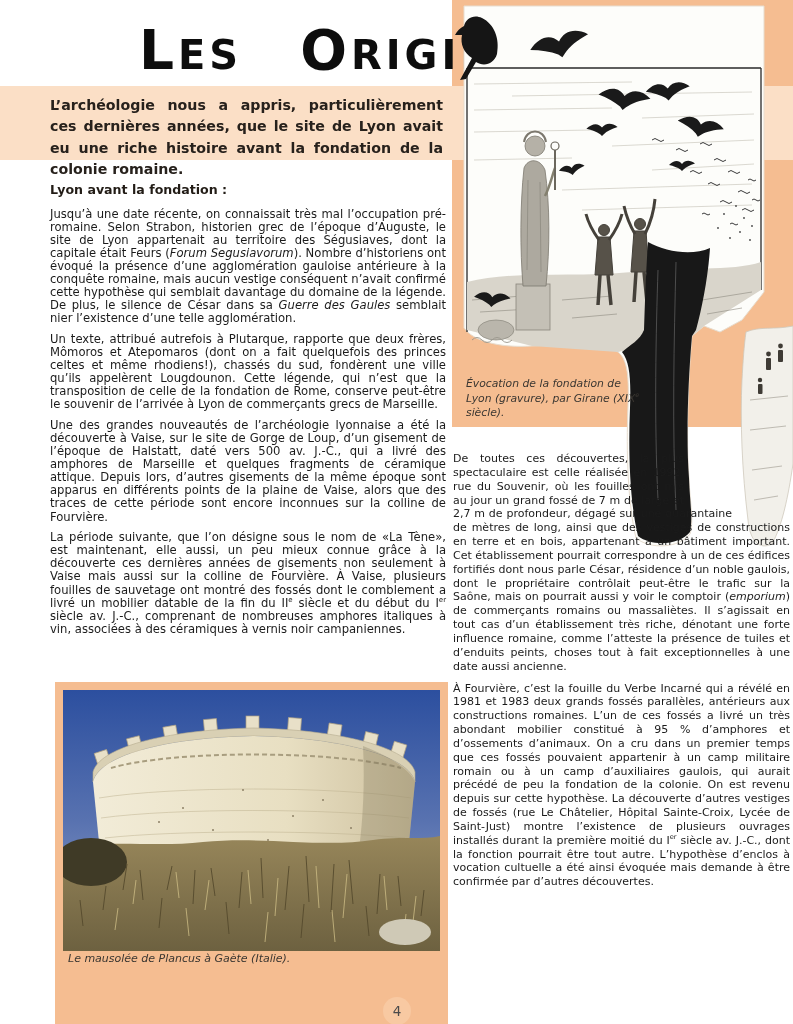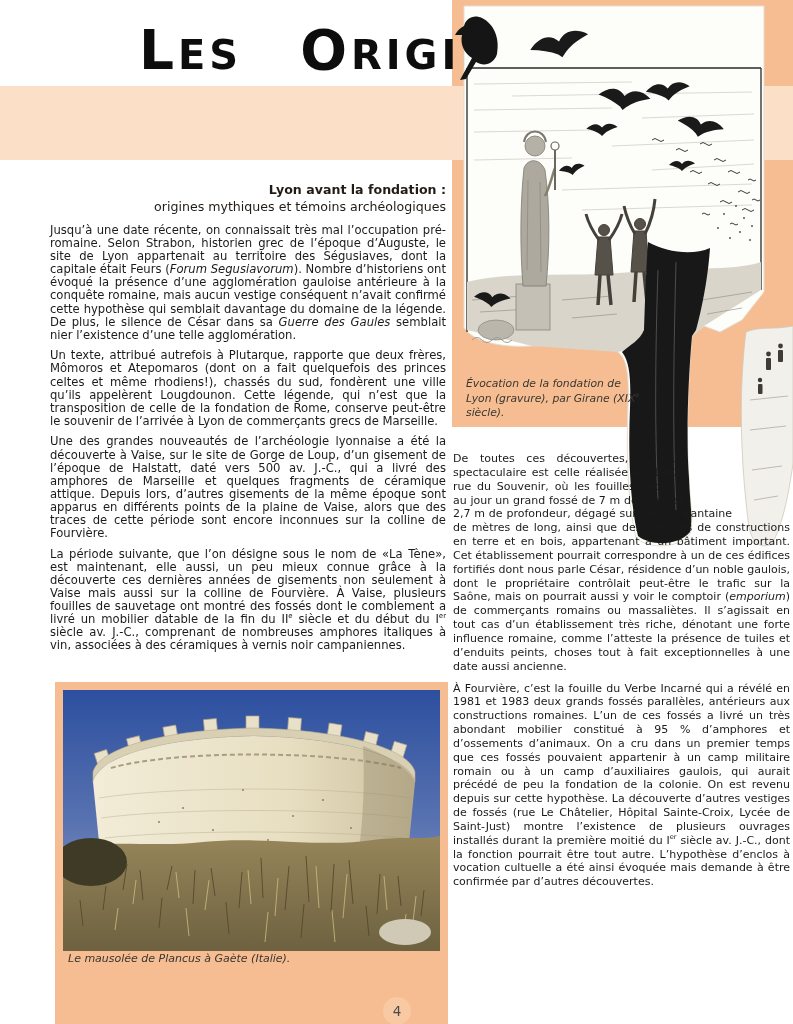--- a/index.html
+++ b/index.html
@@ -9,21 +9,21 @@
   .intro-band{position:absolute;left:0;top:86px;width:793px;height:74px;background:#FBDFC6;}
   .page-title{position:absolute;left:99px;top:20px;font-weight:bold;color:#0d0d0d;
         font-size:40px;line-height:60px;letter-spacing:4px;white-space:nowrap;}
   .page-title .tw{display:inline-block;margin-left:40px;}
   .page-title .tw::first-letter{font-size:55px;}
   .intro-text{position:absolute;left:50px;top:95px;width:393px;font-weight:bold;
         font-size:14.2px;line-height:21.4px;text-align:justify;color:#27211c;}
   .left-col{position:absolute;left:50px;top:182px;width:396px;
         font-size:11.6px;line-height:13.1px;text-align:justify;color:#1b1b1b;}
   .left-col p{margin:0 0 7.5px 0;}
-  .sec-head{font-size:12.6px;line-height:16.5px;margin:0 0 9px 0;text-align:right;color:#221c16;}
+  .sec-head{font-size:12.6px;line-height:16.5px;margin:0 0 9px 0;text-align:left;color:#221c16;}
   .sec-head .b{font-weight:bold;display:block;}
   .eng-svg{position:absolute;left:452px;top:0;}
   .eng-caption{position:absolute;left:466px;top:377px;width:182px;font-size:10.8px;
         line-height:14.6px;font-style:italic;color:#3a3631;}
   .right-col{position:absolute;left:453px;top:452px;width:337px;
         font-size:11px;line-height:13.85px;text-align:justify;color:#1b1b1b;}
   .right-col p{margin:0 0 8px 0;}
   .sp1{float:right;width:106px;height:44px;}
   .sp2{float:right;clear:right;width:58px;height:14px;}
   .photo-frame{position:absolute;left:55px;top:682px;width:393px;height:384px;background:#F5BD91;}
@@ -37,20 +37,21 @@
 <body>
 
 <div class="page">
 
   <div class="orange-col" style="background-color: rgb(245, 189, 145);"></div>
 
   <div class="intro-band" style="background-color: rgb(251, 223, 198);"></div>
 
   <div class="page-title"><span class="tw">LES</span>&nbsp;<span class="tw">ORIGINES</span></div>
 
+  <div class="intro-text">L’archéologie nous a appris, particulièrement ces dernières années, que le site de Lyon avait eu une riche histoire avant la fondation de la colonie romaine.</div>
 
   <svg class="eng-svg" width="341" height="556" viewBox="0 0 341 556">
     <defs>
       <path id="birdshape" d="M-26,-2 C-16,-12 -6,-12 0,-4 C6,-12 16,-13 26,-5 C16,-2 8,2 3,7 L0,10 L-3,7 C-9,3 -17,0 -26,-2 Z"></path>
     </defs>
 
     <path d="M12,6 H312 V292 L290,320 L268,332 L252,326 L240,336
          C236,380 234,440 237,478 C238,505 242,520 238,534
          C228,548 198,550 184,538 C176,505 174,452 176,406
          C177,378 176,360 166,352 C150,342 120,344 80,346
@@ -178,21 +179,20 @@
     </g>
 
     <path d="M20,340 q5,-5 10,0 q5,5 10,0 q5,-5 10,0 q5,5 10,0" fill="none" stroke="#9a968c" stroke-width="0.9"></path>
   </svg>
 
   <div class="eng-caption">Évocation de la fondation de Lyon (gravure), par Girane (XIX<sup>e</sup> siècle).</div>
 
   <div class="left-col">
     <div class="sec-head">
       <span class="b">Lyon avant la fondation :</span>
-      <span>origines mythiques et témoins archéologiques</span>
     </div>
     <p>Jusqu’à une date récente, on connaissait très mal l’occupation pré-romaine. Selon Strabon, historien grec de l’époque d’Auguste, le site de Lyon appartenait au territoire des Ségusiaves, dont la capitale était Feurs (<i>Forum Segusiavorum</i>). Nombre d’historiens ont évoqué la présence d’une agglomération gauloise antérieure à la conquête romaine, mais aucun vestige conséquent n’avait confirmé cette hypothèse qui semblait davantage du domaine de la légende. De plus, le silence de César dans sa <i>Guerre des Gaules</i> semblait nier l’existence d’une telle agglomération.</p>
     <p>Un texte, attribué autrefois à Plutarque, rapporte que deux frères, Mômoros et Atepomaros (dont on a fait quelquefois des princes celtes et même rhodiens!), chassés du sud, fondèrent une ville qu’ils appelèrent Lougdounon. Cette légende, qui n’est que la transposition de celle de la fondation de Rome, conserve peut-être le souvenir de l’arrivée à Lyon de commerçants grecs de Marseille.</p>
     <p>Une des grandes nouveautés de l’archéologie lyonnaise a été la découverte à Vaise, sur le site de Gorge de Loup, d’un gisement de l’époque de Halstatt, daté vers 500 av. J.-C., qui a livré des amphores de Marseille et quelques fragments de céramique attique. Depuis lors, d’autres gisements de la même époque sont apparus en différents points de la plaine de Vaise, alors que des traces de cette période sont encore inconnues sur la colline de Fourvière.</p>
     <p>La période suivante, que l’on désigne sous le nom de «La Tène», est maintenant, elle aussi, un peu mieux connue grâce à la découverte ces dernières années de gisements non seulement à Vaise mais aussi sur la colline de Fourvière. À Vaise, plusieurs fouilles de sauvetage ont montré des fossés dont le comblement a livré un mobilier datable de la fin du II<sup>e</sup> siècle et du début du I<sup>er</sup> siècle av. J.-C., comprenant de nombreuses amphores italiques à vin, associées à des céramiques à vernis noir campaniennes.</p>
   </div>
 
   <div class="right-col">
     <div class="sp1"></div>
     <div class="sp2"></div>

